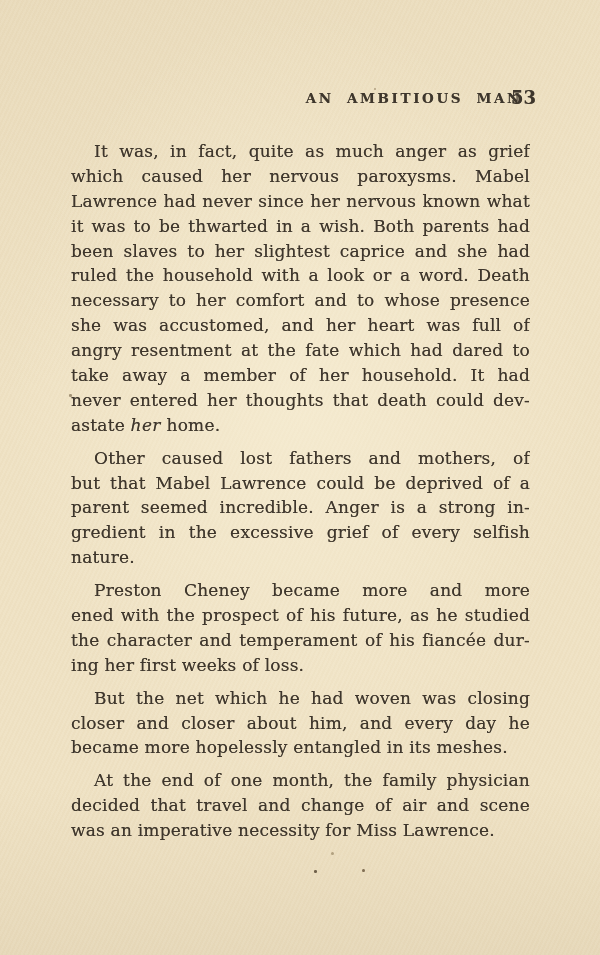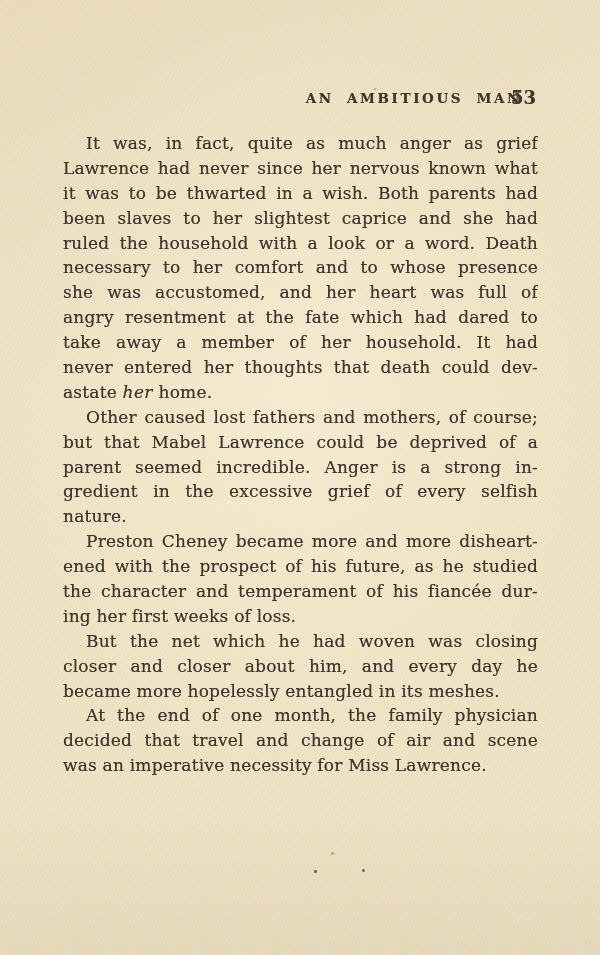--- a/index.html
+++ b/index.html
@@ -33,21 +33,21 @@
     text-shadow:0 0 0.5px rgba(62,54,44,0.55);
     text-align:center;
   }
   .text-block{
     position:absolute;top:131px;left:63px;width:475px;
     color:var(--ink);
     font-size:17px;
     letter-spacing:0.2px;
     text-shadow:0 0 0.55px rgba(62,54,44,0.65);
   }
-  .paragraph{margin:0;padding:0;}
+  .paragraph{margin:8px;padding:0;}
   .line{
     height:24.9px;line-height:24.9px;
     text-align:justify;text-align-last:justify;
     overflow:hidden;white-space:normal;
   }
   .line.indent{padding-left:23px;}
   .line.para-end{text-align-last:left;}
   .line em{font-style:italic;letter-spacing:0.4px;}
   .speck{position:absolute;border-radius:50%;}
   .speck1{left:331px;top:852px;width:3px;height:3px;background:rgba(130,110,75,0.55);}
@@ -62,20 +62,21 @@
 <div class="scan-page">
 
   <div class="running-header">
     <div class="running-title">AN AMBITIOUS MAN</div>
     <div class="page-number">53</div>
   </div>
 
   <div class="text-block" id="text-block">
       <div class="paragraph">
         <div class="line indent">It was, in fact, quite as much anger as grief</div>
+        <div class="line">which caused her nervous paroxysms. Mabel</div>
         <div class="line">Lawrence had never since her nervous known what</div>
         <div class="line">it was to be thwarted in a wish. Both parents had</div>
         <div class="line">been slaves to her slightest caprice and she had</div>
         <div class="line">ruled the household with a look or a word. Death</div>
         <div class="line">necessary to her comfort and to whose presence</div>
         <div class="line">she was accustomed, and her heart was full of</div>
         <div class="line">angry resentment at the fate which had dared to</div>
         <div class="line">take away a member of her household. It had</div>
         <div class="line">never entered her thoughts that death could dev-</div>
         <div class="line para-end">astate <em>her</em> home.</div>

